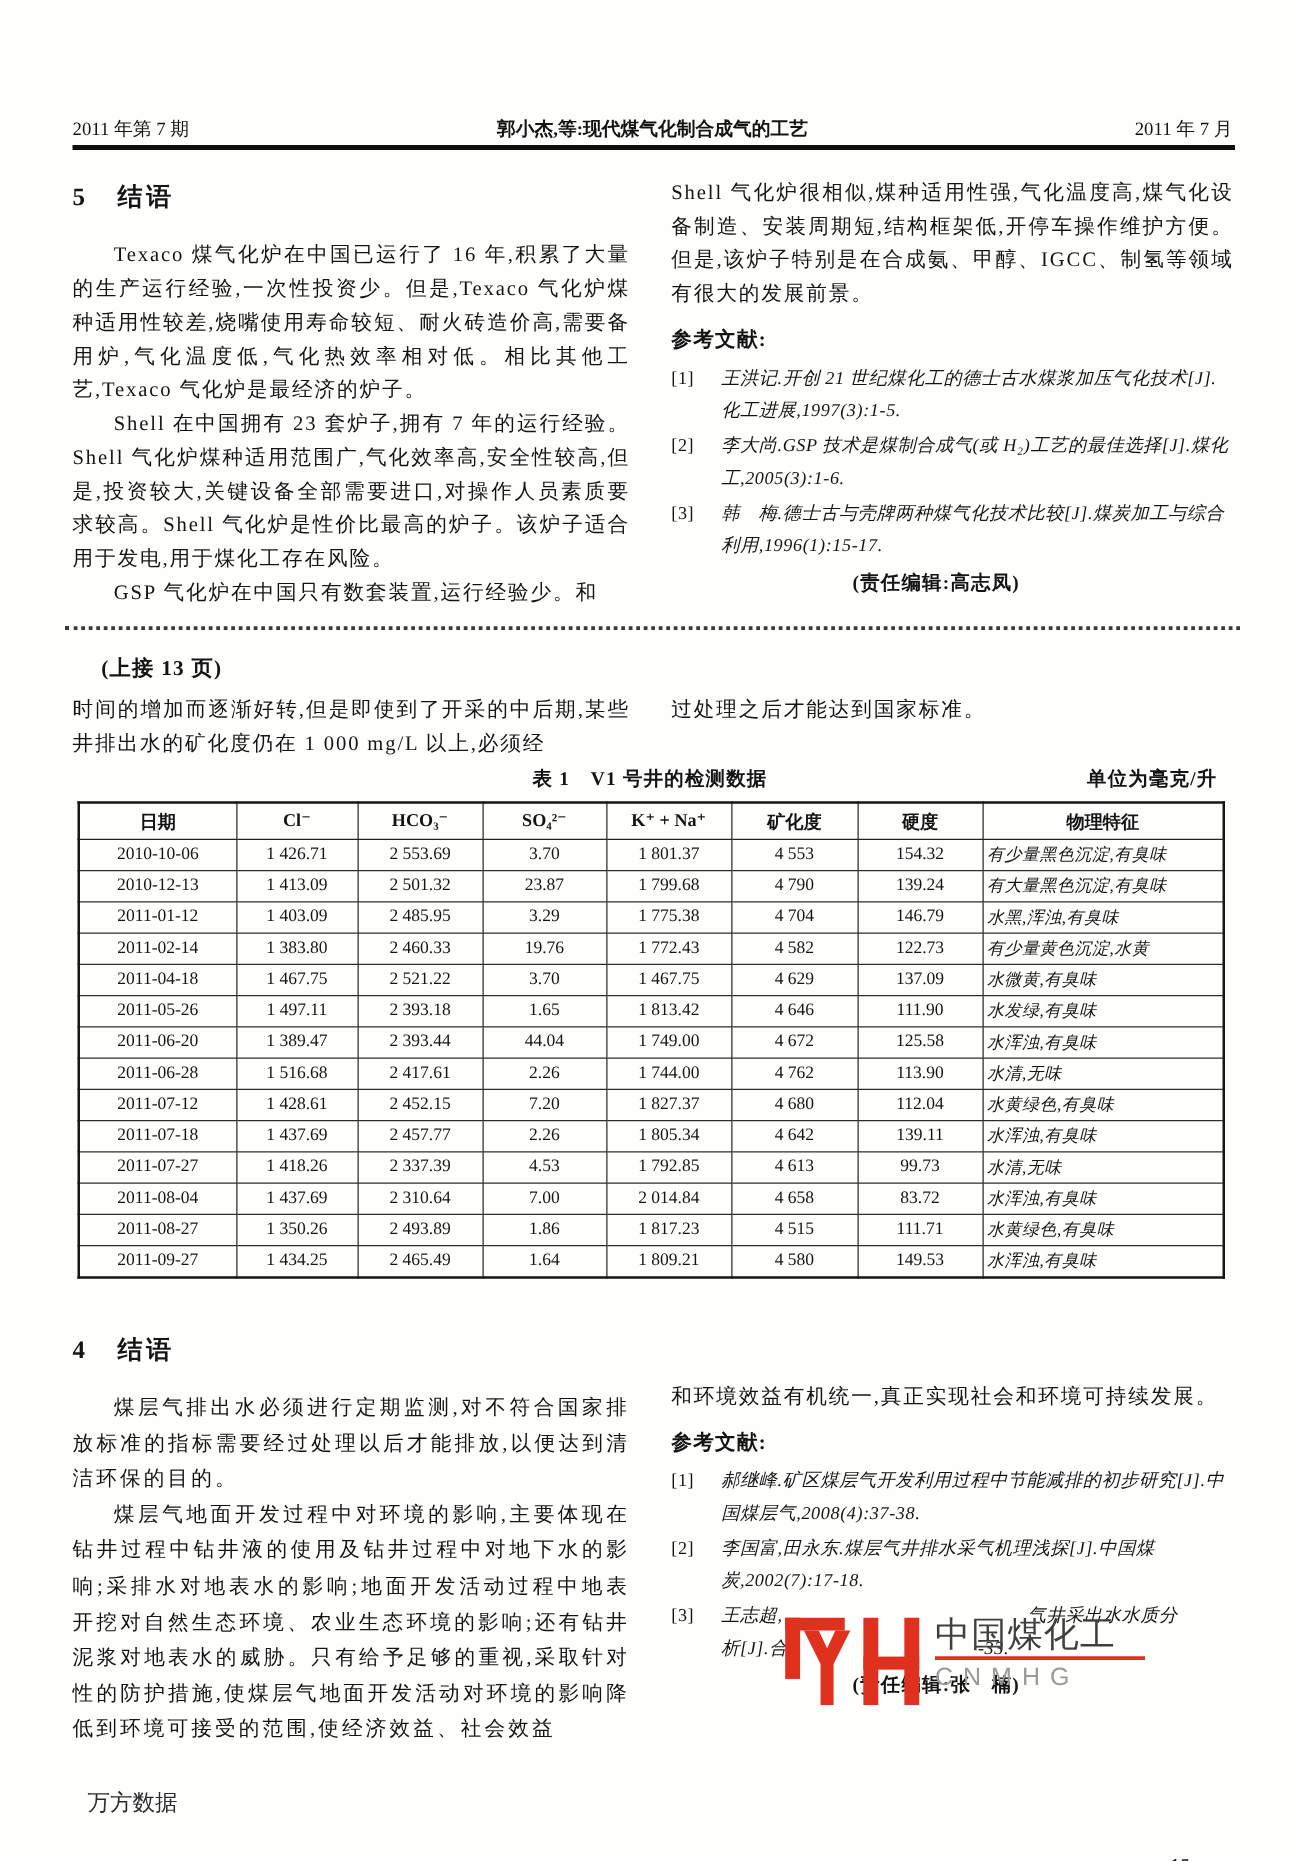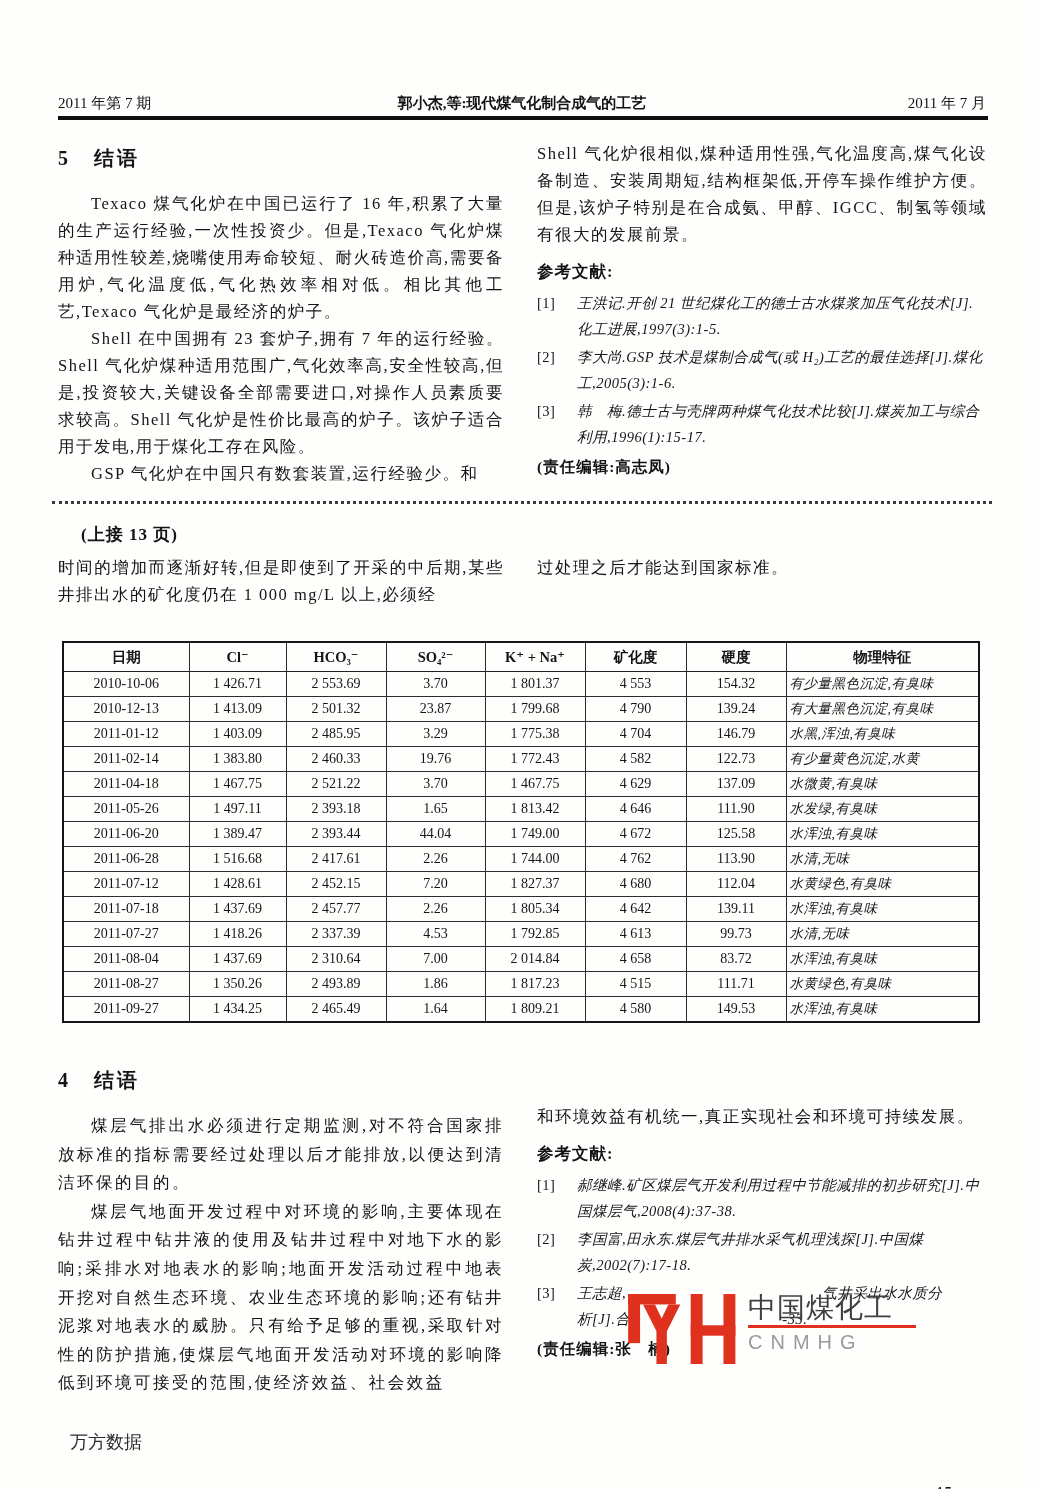--- a/index.html
+++ b/index.html
@@ -24,21 +24,21 @@
   .col p.noindent{text-indent:0;}
   h2.sec{font-size:20px;font-weight:bold;margin:0 0 20px 0;letter-spacing:3px;line-height:24px;}
   .refs-heading{font-weight:bold;font-size:16.5px;margin:10px 0 6px 0;letter-spacing:1px;}
   .ref{display:flex;align-items:flex-start;font-size:14.5px;line-height:25.5px;font-style:italic;letter-spacing:0.5px;margin-bottom:3px;text-align:left;}
   .ref-num{flex:0 0 40px;font-style:normal;}
   .ref-text{flex:1;}
   .ref-line{display:block;white-space:nowrap;}
   .ref-gap{display:inline-block;height:1px;}
   .gap-g1{width:196px;}
   .gap-g2{width:152px;}
-  .editor-note{font-weight:bold;font-style:normal;font-size:15.5px;text-align:left;padding-right:26px;letter-spacing:1px;}
+  .editor-note{font-weight:bold;font-style:normal;font-size:15.5px;text-align:center;padding-right:26px;letter-spacing:1px;}
   
   .dot-divider{position:absolute;top:501px;left:52px;width:940px;border-top:3px dotted #3a3a3a;}
   .continued-note{position:absolute;top:523px;left:58px;font-size:17px;font-weight:bold;letter-spacing:1px;margin-left:23px;}
   
   .tcaption-row{position:absolute;top:613px;left:62px;width:916px;height:22px;font-size:15.5px;font-weight:bold;}
   .tcaption{position:absolute;left:0;right:0;text-align:center;letter-spacing:1px;}
   .tunit{position:absolute;right:4px;top:0;letter-spacing:1px;}
   table.dtable{position:absolute;top:641px;left:62px;width:916px;border-collapse:collapse;border:2px solid #161616;table-layout:fixed;font-size:14px;}
   .dtable th,.dtable td{border:1px solid #2c2c2c;padding:0 3px;overflow:hidden;white-space:nowrap;}
   .dtable thead th{height:28px;font-weight:bold;text-align:center;font-size:14.5px;border-bottom:1.5px solid #222;}
@@ -101,20 +101,24 @@
 
   <div class="continued-note">(上接 13 页)</div>
 
   <div class="col" style="left:58px;top:554px;width:446px;">
     <p class="noindent">时间的增加而逐渐好转,但是即使到了开采的中后期,某些井排出水的矿化度仍在 1 000 mg/L 以上,必须经</p>
   </div>
   <div class="col" style="left:537px;top:554px;width:450px;">
     <p class="noindent">过处理之后才能达到国家标准。</p>
   </div>
 
+  <div class="tcaption-row">
+    <span class="tcaption">表 1　V1 号井的检测数据</span>
+    <span class="tunit">单位为毫克/升</span>
+  </div>
 
   <table class="dtable">
     <colgroup>
       <col class="w1">
         <col class="w2">
         <col class="w3">
         <col class="w4">
       <col class="w5">
         <col class="w6">
         <col class="w7">

